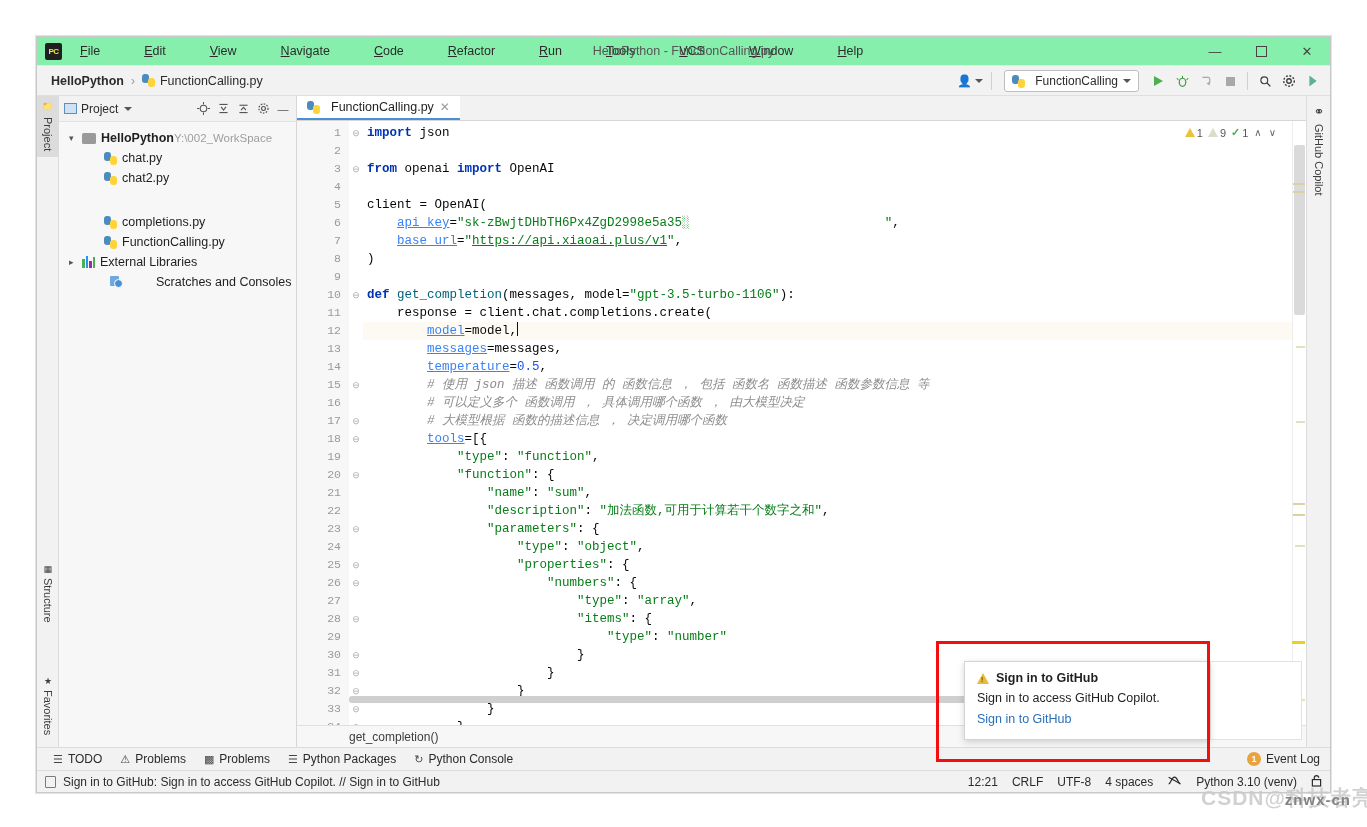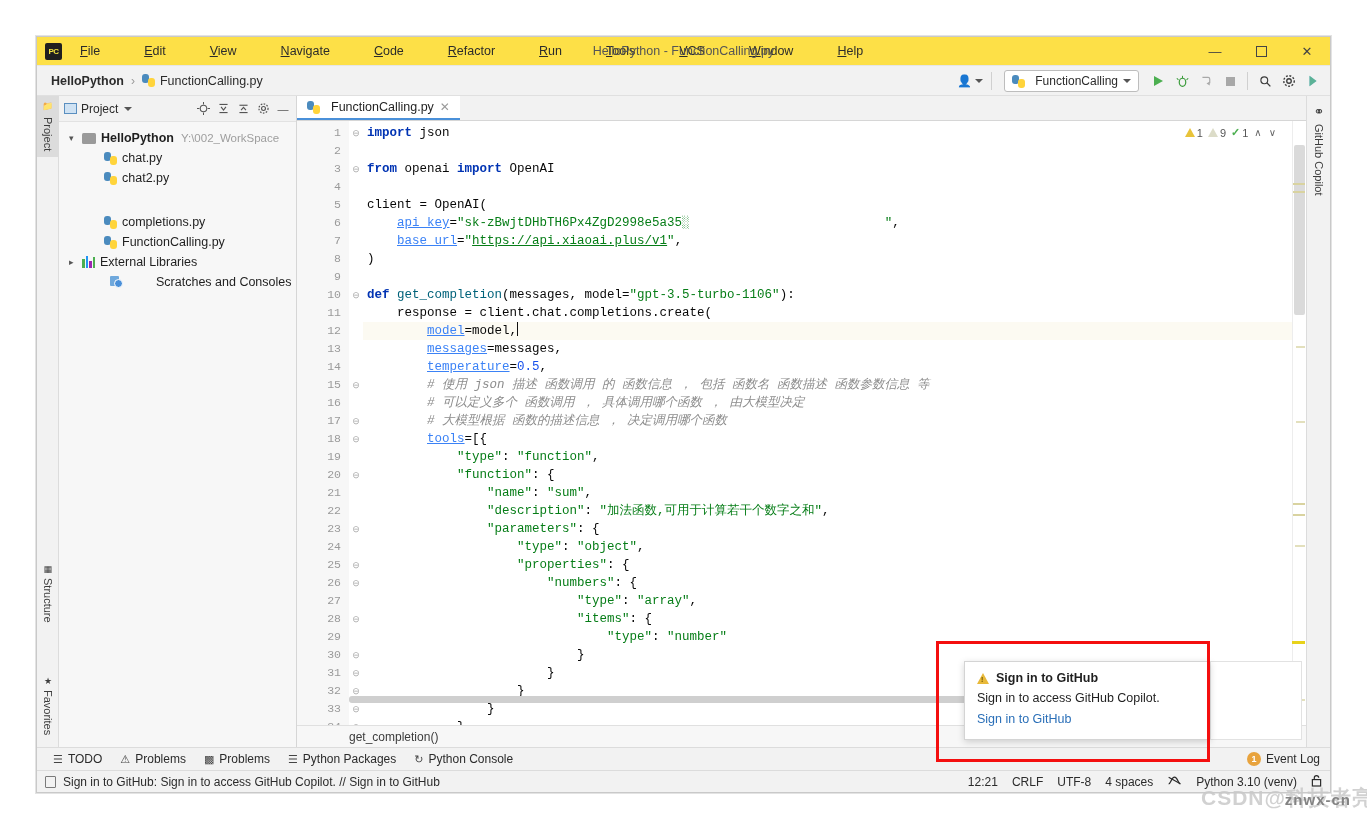--- a/index.html
+++ b/index.html
@@ -16,21 +16,21 @@
     position:absolute; left:36px; top:36px;
     width:1295px; height:757px;
     background:#f2f2f2;
     border:1px solid #c9c9c9;
     box-shadow:0 0 0 1px #e3e3e3;
     display:flex; flex-direction:column;
   }
 
   
   .menubar {
-    height:29px; background:#fde047;
+    height:29px; background:#86efac;
     display:flex; align-items:center;
     position:relative;
     border-bottom:1px solid #e6e6e6;
   }
   .pc-logo {
     width:17px; height:17px; margin-left:8px; margin-right:10px;
     background:#1f1f1f; border-radius:2px;
     color:#f5e642; font-size:8px; font-weight:bold;
     display:flex; align-items:center; justify-content:center;
     letter-spacing:-0.5px;
@@ -118,21 +118,21 @@
   .tree { padding:6px 0 0 0; font-size:12.5px; color:#1f1f1f; }
   .trow { display:flex; align-items:center; height:20px; padding-left:10px; cursor:default; white-space:nowrap; }
   .arrow { width:13px; font-size:9px; color:#555; display:inline-block; }
   .folder { width:14px; height:11px; background:#9a9a9a; border-radius:1.5px; margin-right:5px; flex-shrink:0; }
   .lib-ico { width:13px; height:12px; margin-right:5px; display:flex; gap:1px; align-items:flex-end; flex-shrink:0;}
   .lib-ico i { width:2.5px; display:block; }
   .scratch-ico { width:13px;height:12px;margin-right:5px;position:relative;flex-shrink:0; }
   .scratch-ico::before { content:''; position:absolute; width:9px;height:10px;background:#6fa8dc; left:0;top:0; border-radius:1px;}
   .scratch-ico::after { content:''; position:absolute; width:7px;height:7px;border-radius:50%;background:#4a90d9;right:0;bottom:0;border:1.5px solid #fff;}
   .tname.bold { font-weight:bold; }
-  .tpath { color:#9e9e9e; margin-left:7px; font-size:11.5px; }
+  .tpath { color:#9e9e9e; font-size:11.5px; }
 
   
   .editorwrap { flex:1; display:flex; flex-direction:column; min-width:0; background:#fff; position:relative; }
   .tabstrip { height:25px; background:#f2f2f2; display:flex; align-items:stretch; border-bottom:1px solid #d6d6d6; }
   .etab {
     display:flex; align-items:center; gap:6px; padding:0 10px;
     background:#fff; font-size:12.5px; color:#1f1f1f; cursor:default;
     border-bottom:2px solid #4a90d9;
   }
   .etab .x { color:#999; font-size:12px; }

